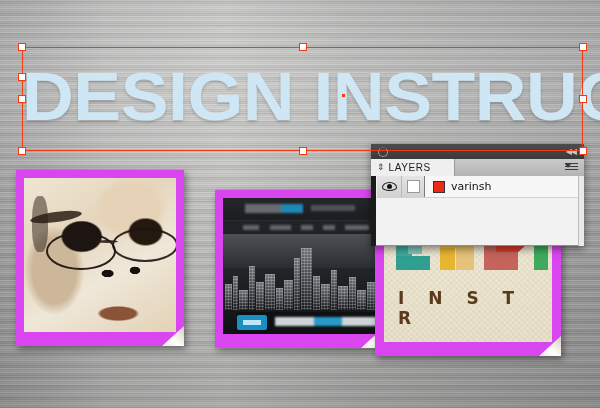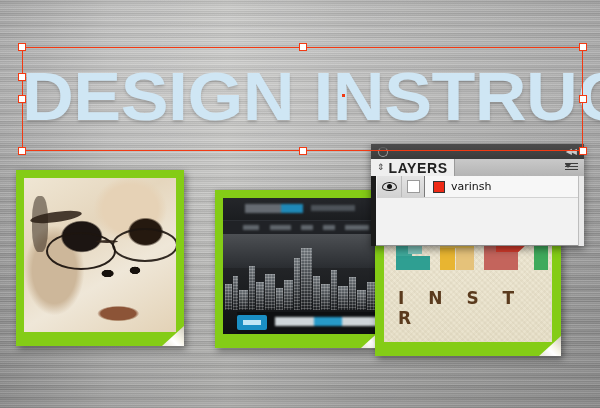--- a/index.html
+++ b/index.html
@@ -59,21 +59,21 @@
   .handle{
     position:absolute;width:8px;height:8px;
     background:#fff;border:1px solid #f23a13;
     box-sizing:border-box;
   }
   .center-mark{position:absolute;width:3px;height:3px;background:#f23a13;}
 
   
   .card{
     position:absolute;
-    background:#84cc16;
+    background:#d946ef;
     box-shadow:2px 3px 7px rgba(0,0,0,.42);
   }
   .card .inner{position:absolute;overflow:hidden;}
   .curl{
     position:absolute;right:0;bottom:0;width:22px;height:20px;
     background:linear-gradient(225deg,#cfcbbd 0%,#f6f4e8 42%,#ffffff 60%,#e6e3d6 100%);
     clip-path:polygon(100% 0,100% 100%,0 100%);
     box-shadow:-2px -2px 4px rgba(0,0,0,.25);
   }
 
@@ -149,21 +149,21 @@
     position:absolute;left:0;top:15px;right:0;height:17px;
     background:linear-gradient(#c9c9c9,#b4b4b4);
     border-bottom:1px solid #8f8f8f;
   }
   .tab-active{
     position:absolute;left:0;top:0;width:84px;height:17px;
     background:#efefef;border-right:1px solid #9a9a9a;
     display:flex;align-items:center;gap:4px;padding-left:6px;box-sizing:border-box;
   }
   .tab-grip{color:#3a3a3a;font-size:9px;line-height:9px;}
-  .tab-label{font-size:14px;font-weight:bold;letter-spacing:.6px;color:#222;}
+  .tab-label{font-size:10px;font-weight:normal;letter-spacing:.6px;color:#222;}
   .panel-menu{position:absolute;right:6px;top:4px;width:13px;height:9px;}
   .panel-menu i{position:absolute;right:0;height:1px;background:#3c3c3c;}
   .panel-menu .m1{top:0;width:13px;}
   .panel-menu .m2{top:3px;width:13px;}
   .panel-menu .m3{top:6px;width:13px;}
   .panel-menu .tri{position:absolute;left:0;top:1px;width:0;height:0;
     border-left:3px solid transparent;border-right:3px solid transparent;border-top:4px solid #3c3c3c;}
 
   .panel-body{
     position:absolute;left:0;top:32px;right:0;bottom:0;

